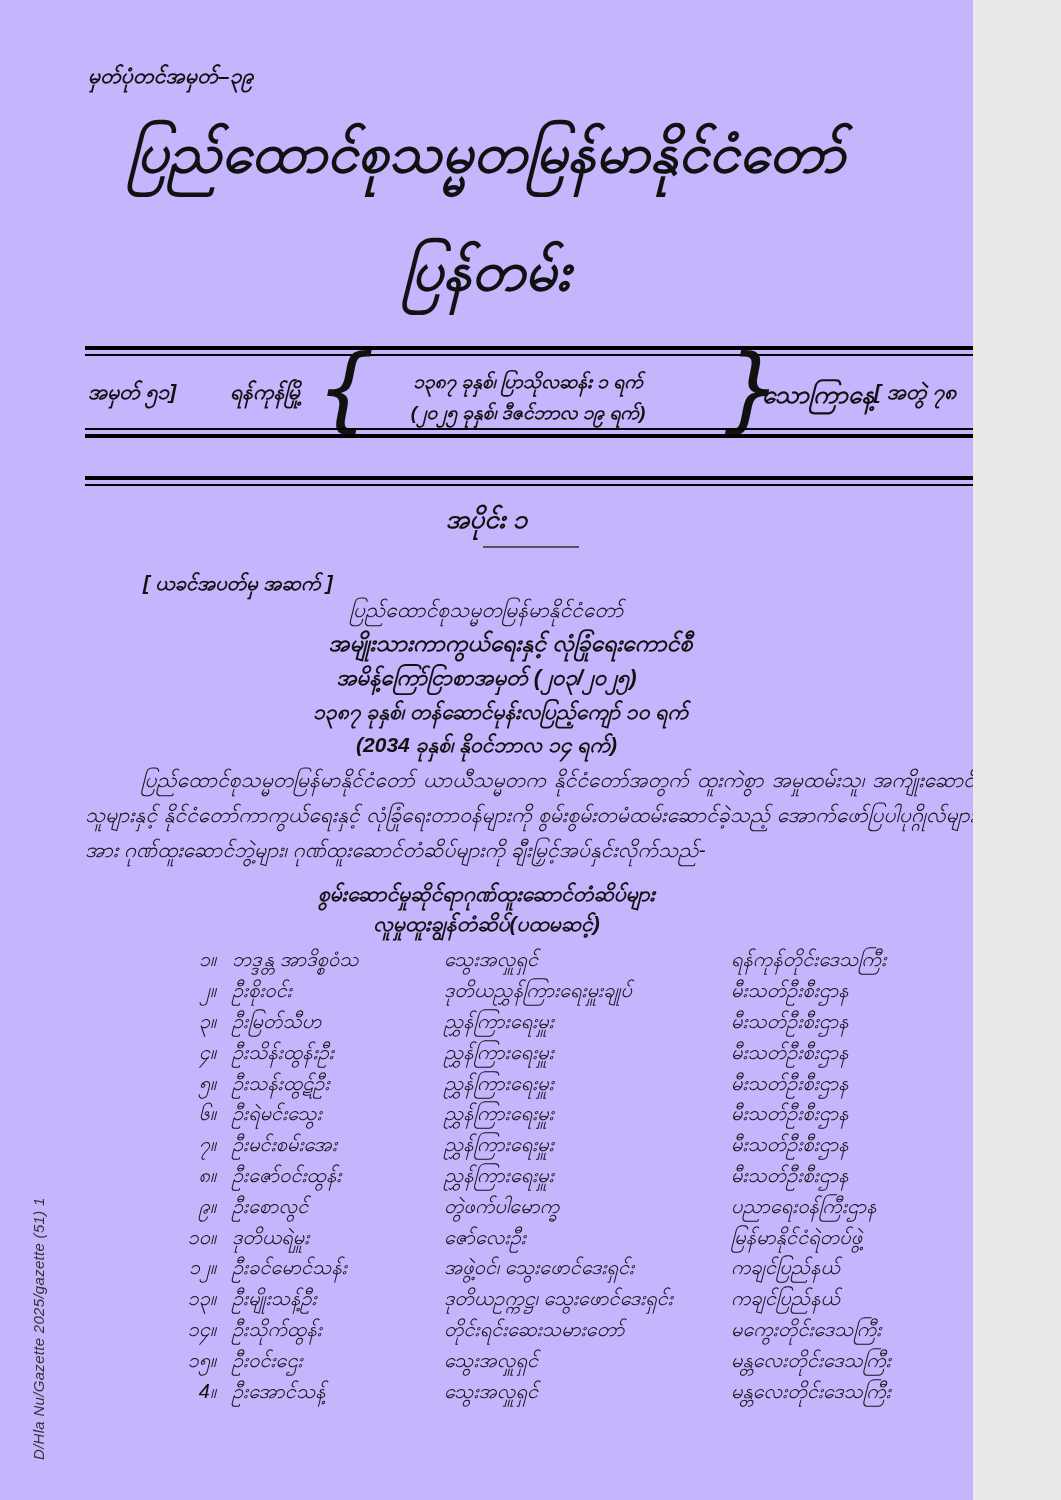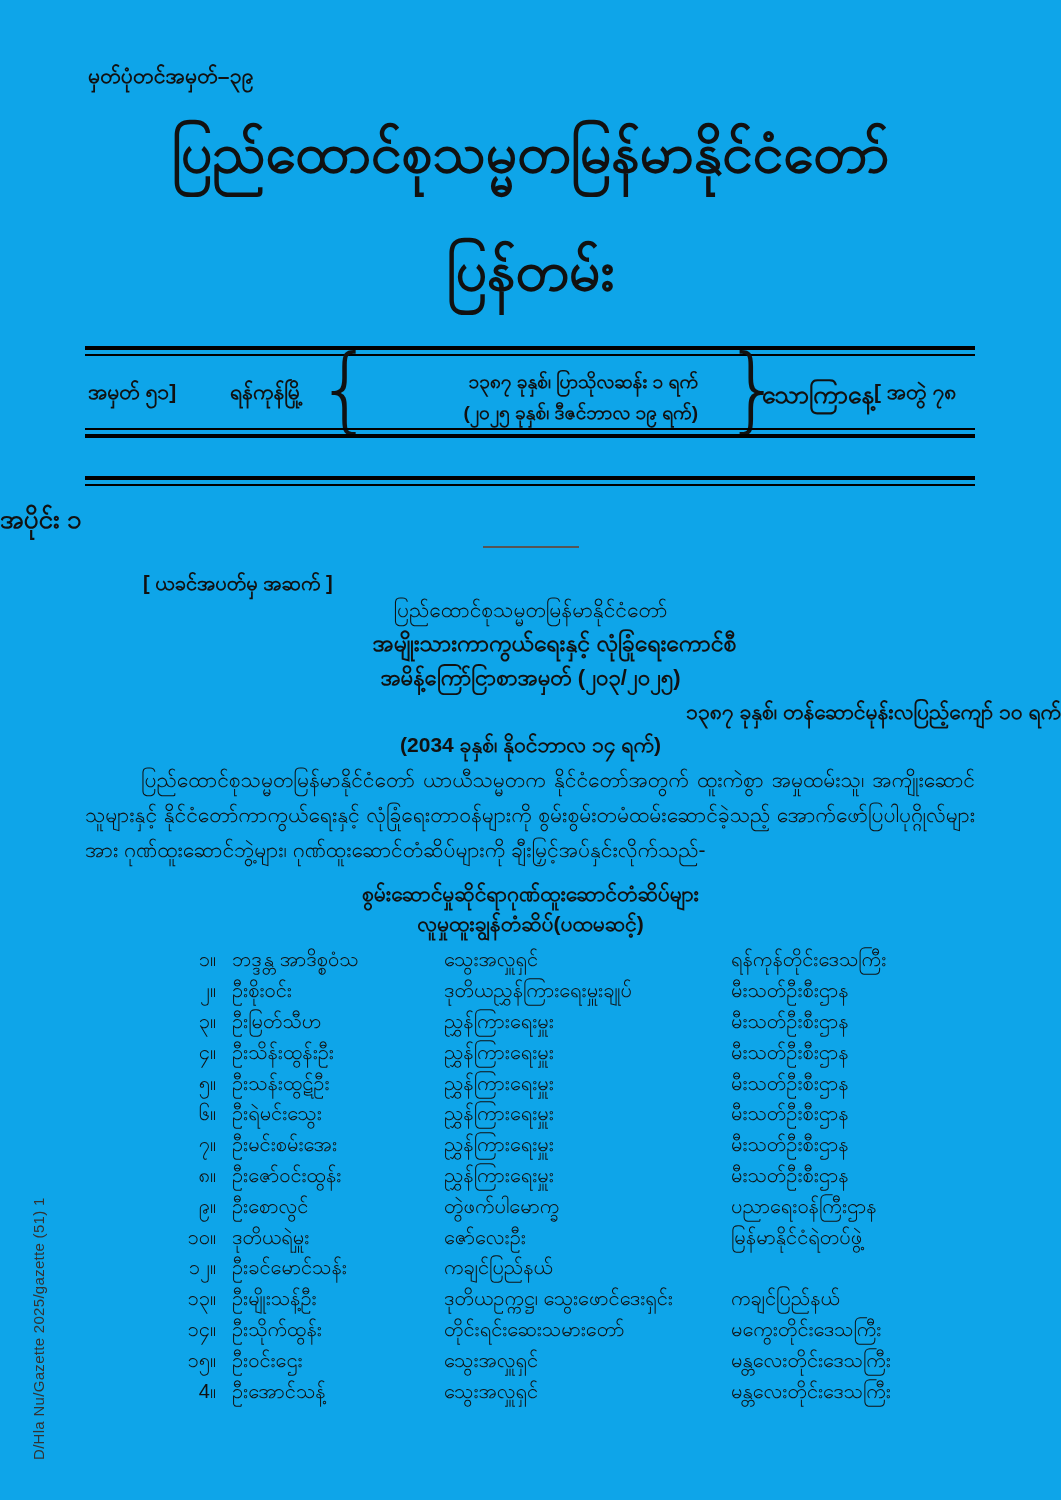--- a/index.html
+++ b/index.html
@@ -1,54 +1,55 @@
 <!DOCTYPE html>
 <html><head>
 <meta charset="utf-8">
 <style>
   html,body{margin:0;padding:0;background:#e8e8e8;}
   #page{
     position:relative;
-    width:1061px;height:1500px;
-    background:#0ea5e9;
+    width:973px;height:1500px;
+    background:#c4b5fd;
     color:#111;
     font-family:"Liberation Sans","DejaVu Sans",sans-serif;
     overflow:hidden;
+    font-style:italic;
   }
   .abs{position:absolute;}
   
   .reg-no{left:88px;top:62px;font-size:21px;font-weight:600;letter-spacing:.2px;}
   
   .title1{left:0;right:0;top:118px;text-align:center;font-size:55px;font-weight:800;}
   .title2{left:0;right:0;top:236px;text-align:center;font-size:55px;font-weight:800;}
   
   .rule{left:85px;width:890px;}
   .rule-a{top:346px;height:4px;border-top:4px solid #000;border-bottom:2px solid #000;}
   .rule-b{top:428px;height:4px;border-top:2px solid #000;border-bottom:4px solid #000;}
   .rule-c{top:476px;height:4px;border-top:4px solid #000;border-bottom:2px solid #000;}
   
   .issue-no{left:88px;top:378px;font-size:21px;font-weight:700;}
   .issue-city{left:230px;top:378px;font-size:21px;font-weight:600;}
   .brace{top:352px;font-size:92px;font-weight:300;line-height:76px;font-family:"DejaVu Sans",sans-serif;}
   .brace-open{left:316px;}
   .brace-close{left:724px;}
-  .issue-dates{left:358px;top:366px;width:340px;text-align:right;font-size:19px;font-weight:600;line-height:31px;}
+  .issue-dates{left:358px;top:366px;width:340px;text-align:center;font-size:19px;font-weight:600;line-height:31px;}
   .issue-day{left:762px;top:378px;font-size:25px;font-weight:700;}
   .issue-vol{left:874px;top:378px;font-size:21px;font-weight:600;}
   
   .notice{left:85px;top:446px;width:890px;text-align:center;font-size:20px;font-weight:500;}
   
-  .part-title{left:0;right:0;top:502px;font-size:26px;font-weight:800;}
+  .part-title{left:0;right:0;top:502px;text-align:center;font-size:26px;font-weight:800;}
   .part-underline{left:483px;top:546px;width:96px;border-top:2px solid #555;}
   .continuation{left:143px;top:570px;font-size:20px;font-weight:600;}
   
   .o-state{left:0;right:0;top:596px;text-align:center;font-size:21px;font-weight:500;}
   .o-council{left:0;right:0;top:628px;text-align:center;font-size:23px;font-weight:800;padding-left:48px;}
   .o-notif{left:0;right:0;top:663px;text-align:center;font-size:22px;font-weight:800;}
-  .o-date-my{left:0;right:0;top:698px;text-align:right;font-size:21px;font-weight:800;padding-left:28px;}
+  .o-date-my{left:0;right:0;top:698px;text-align:center;font-size:21px;font-weight:800;padding-left:28px;}
   .o-date-en{left:0;right:0;top:731px;text-align:center;font-size:21px;font-weight:800;}
   
   .body-par{
     left:85px;top:762px;width:890px;
     font-size:21px;line-height:35px;font-weight:500;
     text-align:justify;text-indent:56px;
   }
   
   .award-h1{left:0;right:0;top:880px;text-align:center;font-size:21px;font-weight:800;}
   .award-h2{left:0;right:0;top:910px;text-align:center;font-size:21px;font-weight:800;}
@@ -164,20 +165,21 @@
       </div>
       <div class="t-row">
         <div class="t-no">၁၀။</div>
         <div class="t-name">ဒုတိယရဲမှူး</div>
         <div class="t-title">ဇော်လေးဦး</div>
         <div class="t-region">မြန်မာနိုင်ငံရဲတပ်ဖွဲ့</div>
       </div>
       <div class="t-row">
         <div class="t-no">၁၂။</div>
         <div class="t-name">ဦးခင်မောင်သန်း</div>
+        <div class="t-title">အဖွဲ့ဝင်၊ သွေးဖောင်ဒေးရှင်း</div>
         <div class="t-region">ကချင်ပြည်နယ်</div>
       </div>
       <div class="t-row">
         <div class="t-no">၁၃။</div>
         <div class="t-name">ဦးမျိုးသန့်ဦး</div>
         <div class="t-title">ဒုတိယဥက္ကဋ္ဌ၊ သွေးဖောင်ဒေးရှင်း</div>
         <div class="t-region">ကချင်ပြည်နယ်</div>
       </div>
       <div class="t-row">
         <div class="t-no">၁၄။</div>

